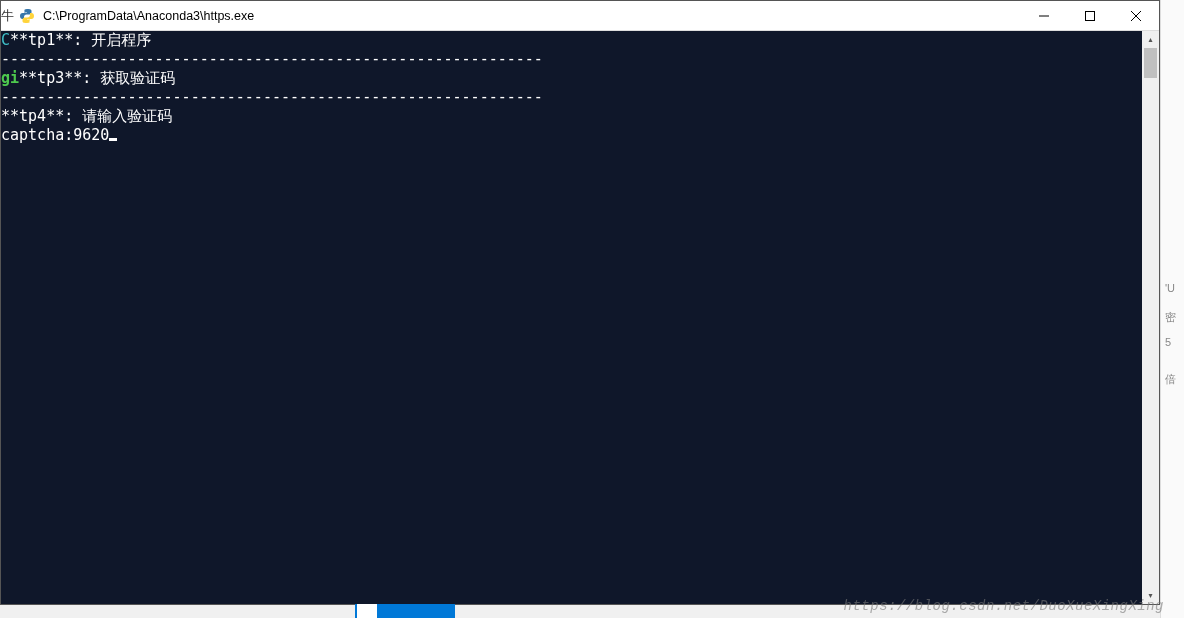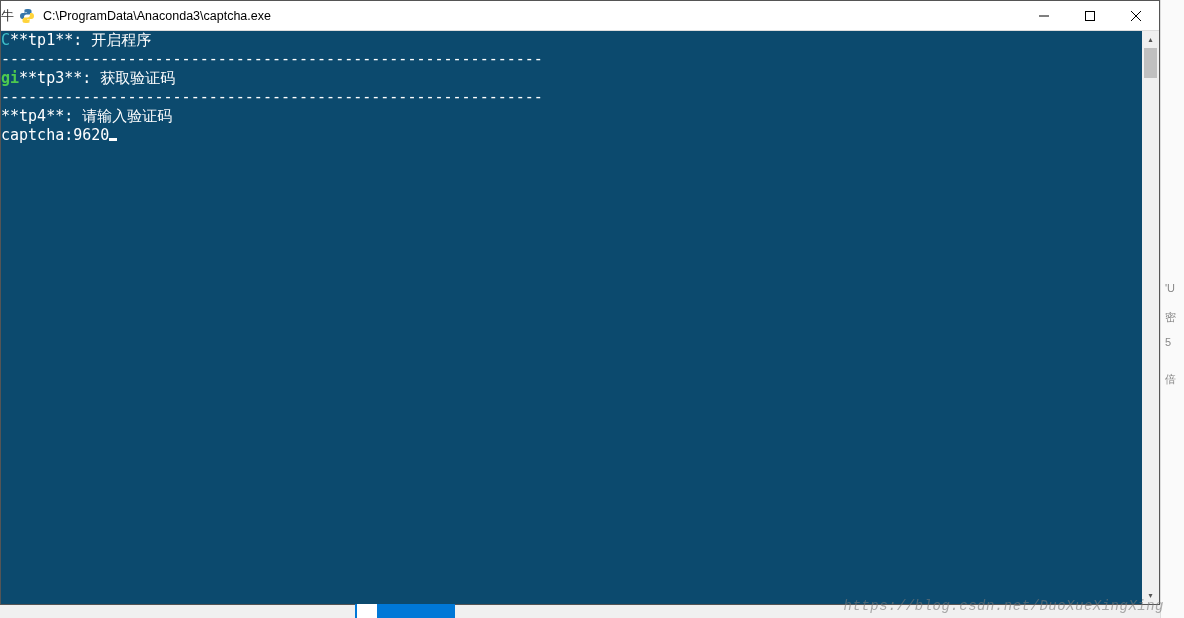--- a/index.html
+++ b/index.html
@@ -67,21 +67,21 @@
       color: #000;
       cursor: pointer;
     }
     .console-wrap {
       flex: 1;
       display: flex;
       background: #000;
     }
     .console {
       flex: 1;
-      background: #0c4a6e;
+      background: #0f172a;
       color: #fff;
       font-family: 'NSimSun', 'SimSun', 'Consolas', monospace;
       font-size: 15px;
       line-height: 19px;
       padding: 0;
       white-space: pre;
       overflow: hidden;
     }
     .scrollbar {
       width: 17px;
@@ -176,21 +176,21 @@
   <div class="title-bar">
     <span class="title-left-char">牛</span>
     <span class="title-icon">
       <svg width="16" height="16" viewBox="0 0 32 32">
         <path fill="#3776ab" d="M16 2c-5 0-6 2-6 4v3h6v1H7c-3 0-5 2-5 6s2 6 5 6h3v-4c0-3 2-5 5-5h6c2 0 4-2 4-4V6c0-2-1-4-6-4h-3z"></path>
         <circle cx="11" cy="6" r="1.2" fill="#fff"></circle>
         <path fill="#ffd43b" d="M16 30c5 0 6-2 6-4v-3h-6v-1h9c3 0 5-2 5-6s-2-6-5-6h-3v4c0 3-2 5-5 5h-6c-2 0-4 2-4 4v3c0 2 1 4 6 4h3z"></path>
         <circle cx="21" cy="26" r="1.2" fill="#fff"></circle>
       </svg>
     </span>
-    <span class="title-text">C:\ProgramData\Anaconda3\captcha.exe</span>
+    <span class="title-text">C:\ProgramData\Anaconda3\https.exe</span>
     <div class="window-controls">
       <div class="win-btn">
         <svg width="10" height="10">
             <line x1="0" y1="5" x2="10" y2="5" stroke="#000" stroke-width="1"></line>
           </svg>
       </div>
       <div class="win-btn">
         <svg width="10" height="10">
             <rect x="0.5" y="0.5" width="9" height="9" fill="none" stroke="#000" stroke-width="1"></rect>
           </svg>

